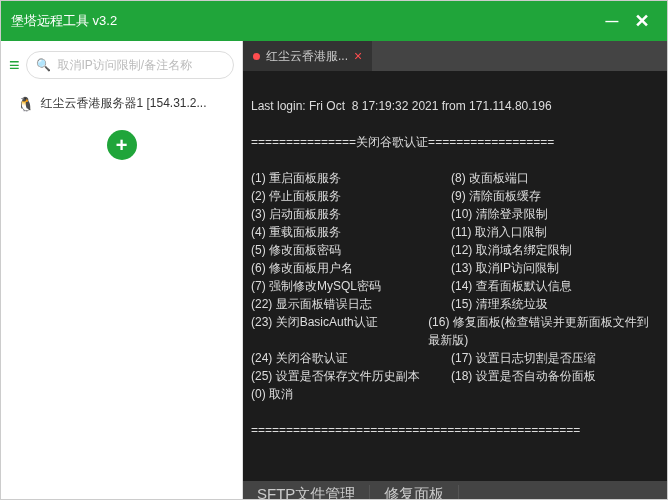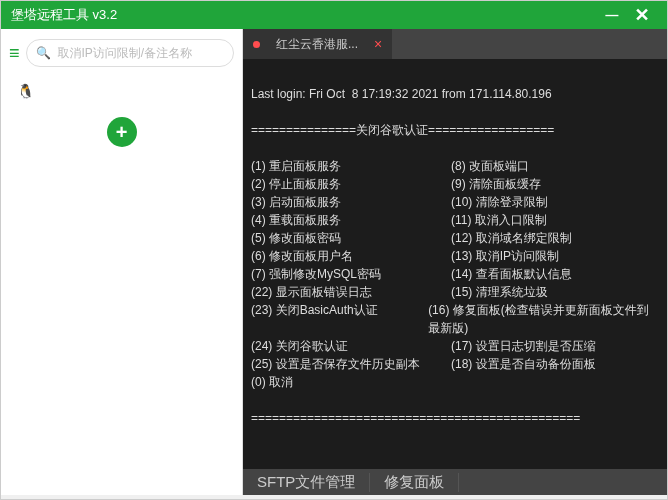--- a/index.html
+++ b/index.html
@@ -1,33 +1,33 @@
 <!DOCTYPE html>
 <html><head>
 <meta charset="utf-8">
 <style>
 *{margin:0;padding:0;box-sizing:border-box;font-family:"Microsoft YaHei",Arial,sans-serif}
 body{width:668px;height:500px;overflow:hidden;background:#f0f0f0;border:1px solid #ccc}
-.titlebar{height:28px;background:#20a53a;color:#fff;display:flex;align-items:center;padding:0 10px;font-size:13px}
+.titlebar{height:40px;background:#20a53a;color:#fff;display:flex;align-items:center;padding:0 10px;font-size:13px}
 .titlebar .title{flex:1}
 .titlebar .ctrl{width:30px;text-align:center;font-size:18px;font-weight:bold;cursor:pointer}
 .main{display:flex;height:calc(100% - 32px)}
 .sidebar{width:242px;background:#fff;border-right:1px solid #ddd;display:flex;flex-direction:column;padding:10px 8px}
 .searchrow{display:flex;align-items:center;gap:6px;margin-bottom:10px}
 .menu-icon{color:#20a53a;font-size:18px;font-weight:bold}
 .search{flex:1;border:1px solid #ddd;border-radius:14px;height:28px;display:flex;align-items:center;padding:0 10px;color:#bbb;font-size:12px}
 .search .sicon{margin-right:6px;color:#ccc}
 .server-item{display:flex;align-items:center;padding:6px 8px;font-size:12px;color:#333;gap:6px;overflow:hidden;white-space:nowrap}
 .server-item .os{font-size:14px}
 .server-txt{overflow:hidden;text-overflow:ellipsis}
 .addrow{display:flex;justify-content:center;margin-top:12px}
 .addbtn{width:30px;height:30px;border-radius:50%;background:#20a53a;color:#fff;display:flex;align-items:center;justify-content:center;font-size:20px;font-weight:bold;cursor:pointer}
 .right{flex:1;display:flex;flex-direction:column;background:#333}
 .tabs{height:30px;background:#444;display:flex;align-items:stretch}
-.tab{display:flex;align-items:center;background:#333;padding:12px 10px;font-size:12px;color:#ccc;gap:16px;max-width:150px}
+.tab{display:flex;align-items:center;background:#333;padding:12px 10px;font-size:12px;color:#ccc;gap:6px;max-width:150px}
 .dot{width:7px;height:7px;border-radius:50%;background:#ff4d4f}
 .tab-label{overflow:hidden;text-overflow:ellipsis;white-space:nowrap}
 .tab-close{color:#ff4d4f;font-size:14px;cursor:pointer}
 .terminal{flex:1;background:#1c1c1c;color:#ddd;font-family:Consolas,monospace;font-size:12px;line-height:1.5;padding:8px 8px;white-space:pre-wrap;overflow-y:auto;position:relative}
 .terminal::-webkit-scrollbar{width:14px}
 .terminal::-webkit-scrollbar-track{background:#2a2a2a}
 .terminal::-webkit-scrollbar-thumb{background:#555}
 .host{color:#4ec94e}
 .tilde{color:#5aa5ff}
 .col2{display:flex}
@@ -48,20 +48,21 @@
   <div class="sidebar">
     <div class="searchrow">
       <span class="menu-icon">≡</span>
       <div class="search">
         <span class="sicon">🔍</span>
         <span>取消IP访问限制/备注名称</span>
       </div>
     </div>
     <div class="server-item">
       <span class="os">🐧</span>
+      <span class="server-txt">红尘云香港服务器1 [154.31.2...</span>
     </div>
     <div class="addrow">
       <div class="addbtn">+</div>
     </div>
   </div>
 
   <div class="right">
     <div class="tabs">
       <div class="tab">
         <span class="dot"></span>

